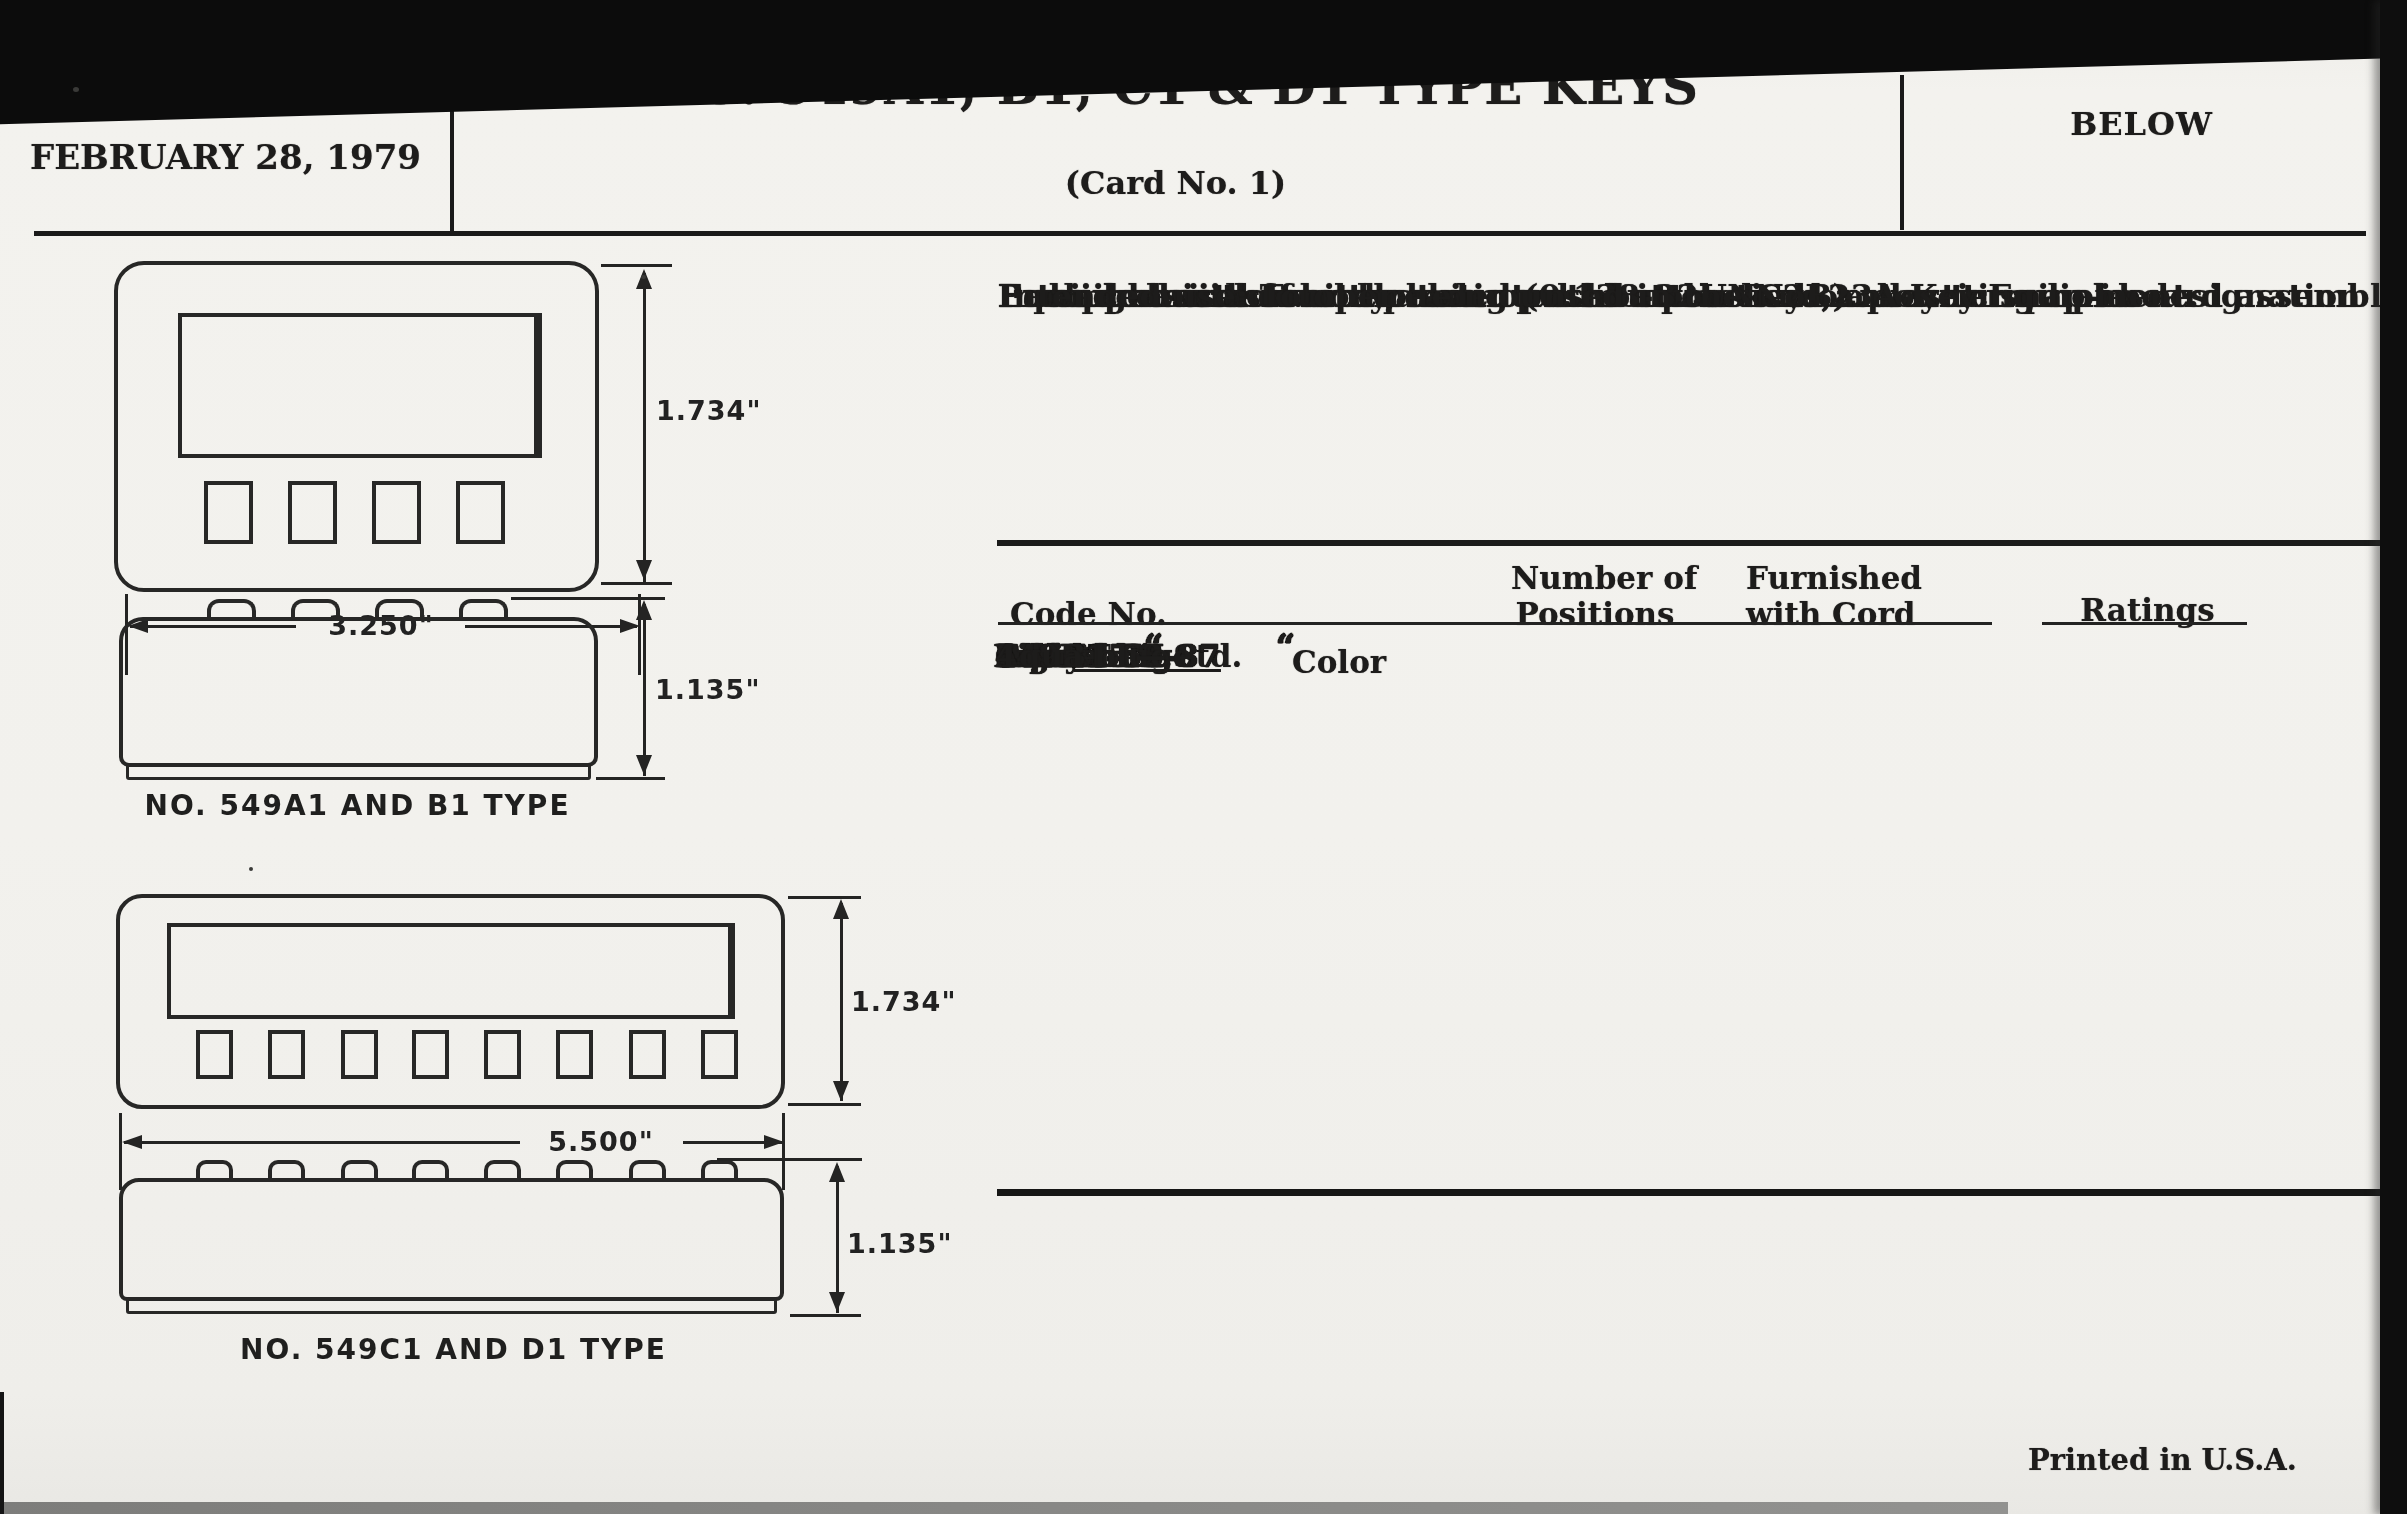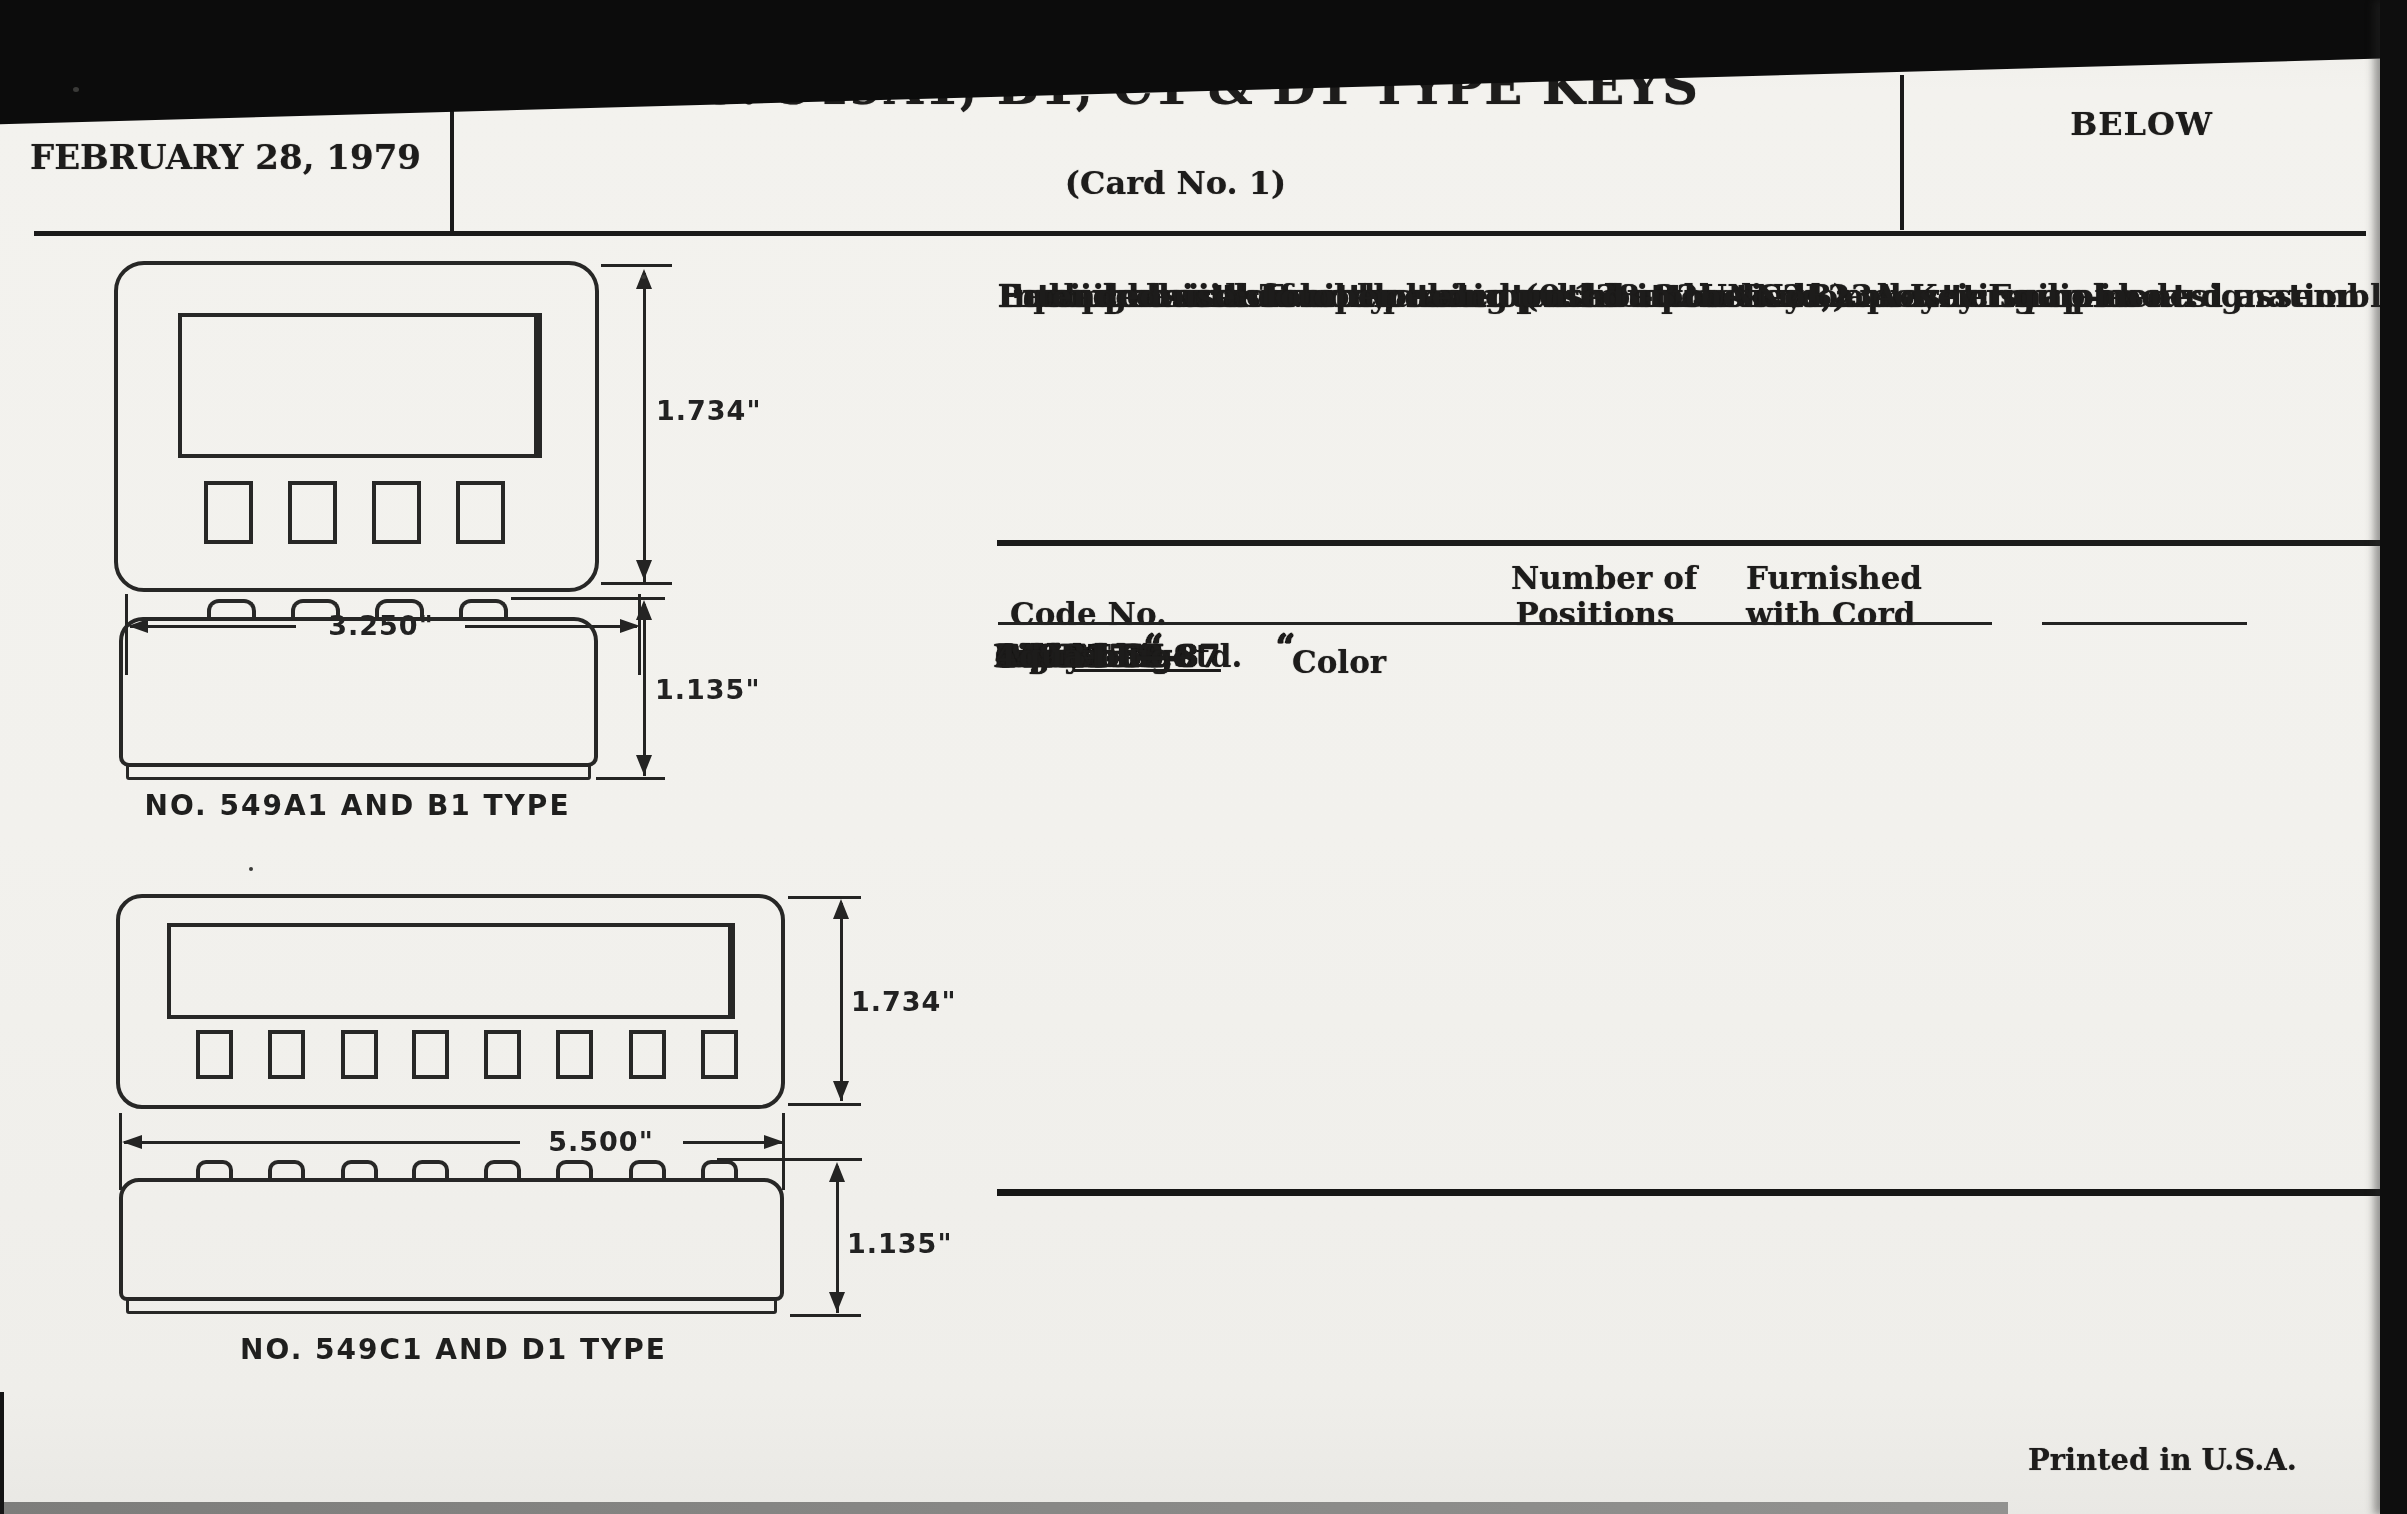--- a/index.html
+++ b/index.html
@@ -127,20 +127,21 @@
     <div class="th th-code txt">Code No.</div>
     <div class="th th-color txt">Color</div>
     <div class="th th-pos txt">
       <div style="position:static">Number of</div>
       <div style="position:static">Positions</div>
     </div>
     <div class="th th-cord txt">
       <div style="position:static">Furnished</div>
       <div style="position:static">with Cord</div>
     </div>
+    <div class="th th-ratings txt">Ratings</div>
     <div class="tr-mid"></div>
     <div class="tr-mid2"></div>
     <div class="rows">
   <div class="row">
     <div class="c c-code txt">549A1-3</div>
     <div class="c c-color txt">Black</div>
     <div class="c c-pos txt">4</div>
     <div class="c c-cord txt">M5M-87</div>
     <div class="c c-rate txt single">A.T.&amp;T.Co.Std.</div>
   </div>

